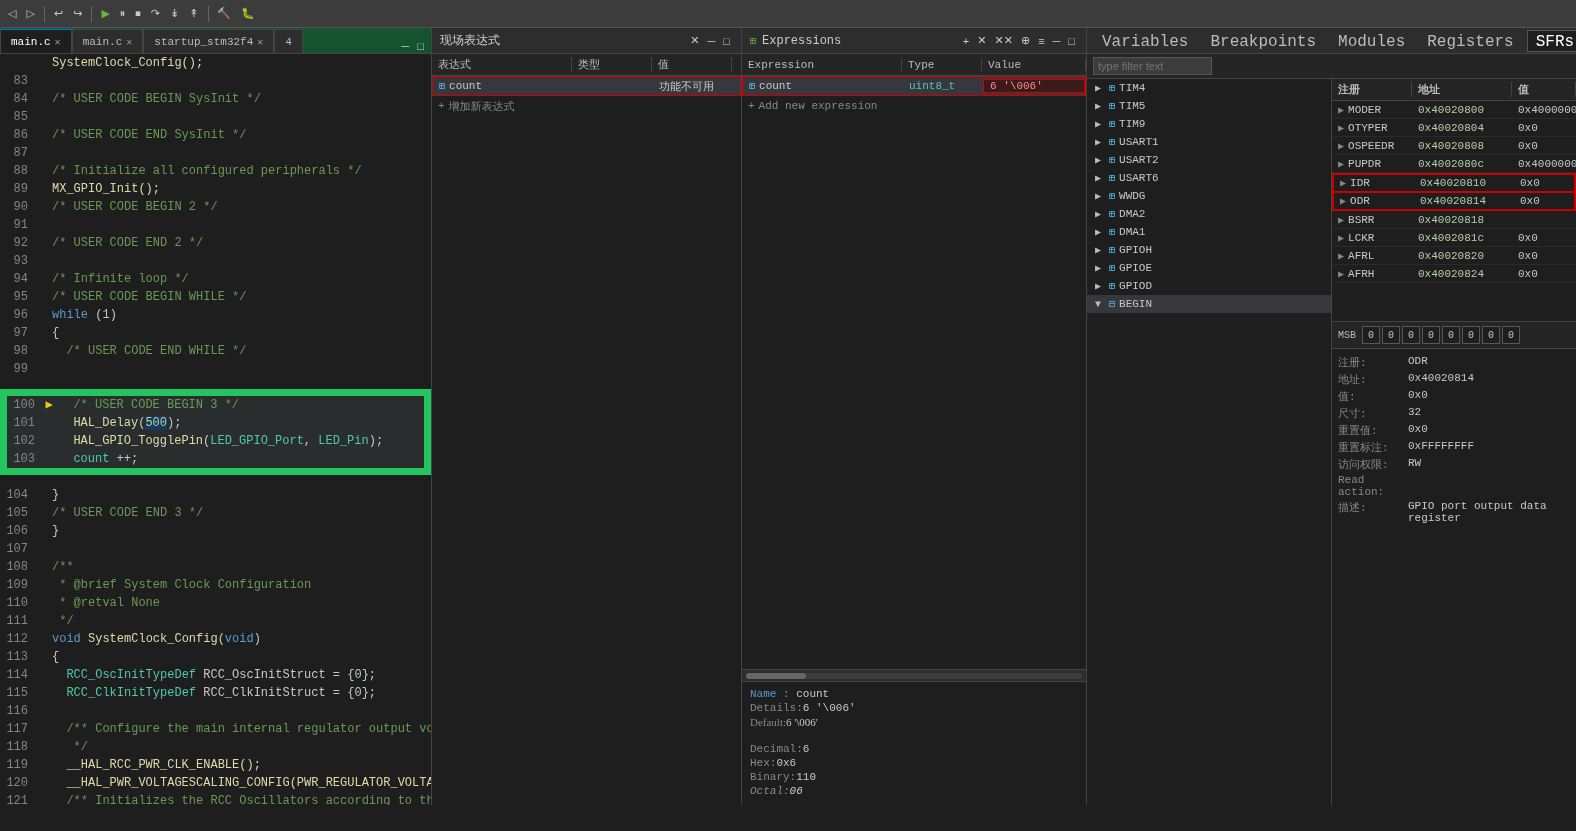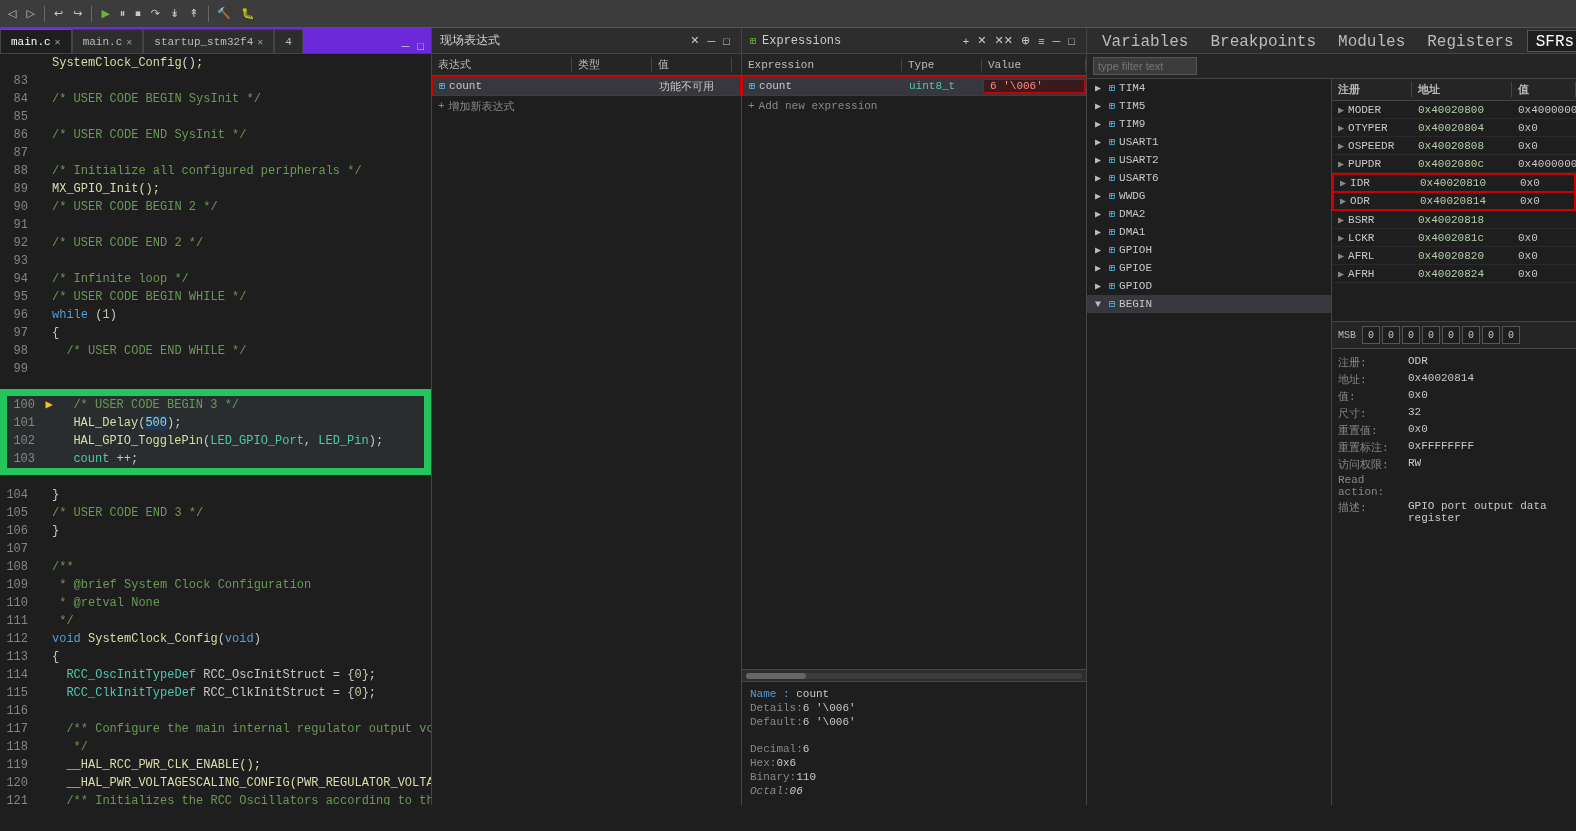--- a/index.html
+++ b/index.html
@@ -70,21 +70,21 @@
     
     .code-panel {
       width: 432px;
       background: #1e1e1e;
       overflow: hidden;
       border-right: 1px solid #444;
       display: flex;
       flex-direction: column;
     }
     .code-panel-tabs {
-      background: #6d28d9;
+      background: #14532d;
       height: 26px;
       display: flex;
       align-items: flex-end;
       border-bottom: 1px solid #444;
     }
     .code-editor {
       flex: 1;
       overflow: hidden;
       position: relative;
     }
@@ -311,21 +311,21 @@
       background: #1e1e1e;
       color: #fff;
     }
     .sfr-filter {
       background: #3c3c3c;
       border: 1px solid #555;
       color: #ccc;
       height: 18px;
       padding: 0 4px;
       font-size: 11px;
-      width: 104px;
+      width: 119px;
     }
 
     .sfr-body {
       display: flex;
       flex: 1;
       overflow: hidden;
     }
     .sfr-left {
       width: 200px;
       overflow: hidden;
@@ -773,21 +773,21 @@
 
       <div class="watch-scrollbar">
         <div class="scrollbar-track">
           <div class="scrollbar-thumb"></div>
         </div>
       </div>
 
       <div class="watch-detail-panel">
         <div style="margin-bottom:2px;"><span style="color:#569cd6;">Name : </span><span>count</span></div>
         <div style="margin-bottom:2px;"><span style="color:#888;">Details:</span><span>6 '\006'</span></div>
-        <div style="margin-bottom:15px;"><span style="color:#888;">Default:</span><span>6 '\006'</span></div>
+        <div style="margin-bottom:15px;font-family:Liberation Serif, serif;"><span style="color:#888;">Default:</span><span>6 '\006'</span></div>
         <div style="margin-bottom:2px;"><span style="color:#888;">Decimal:</span><span>6</span></div>
         <div style="margin-bottom:2px;"><span style="color:#888;">Hex:</span><span>0x6</span></div>
         <div style="margin-bottom:2px;"><span style="color:#888;">Binary:</span><span>110</span></div>
         <div style="margin-bottom:2px;font-style:italic;"><span style="color:#888;">Octal:</span><span>06</span></div>
       </div>
     </div>
   </div>
 
   <div class="sfr-panel">
 

